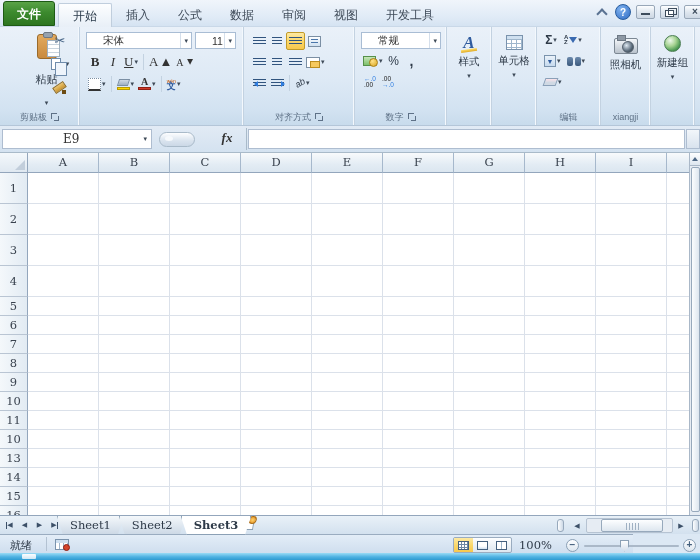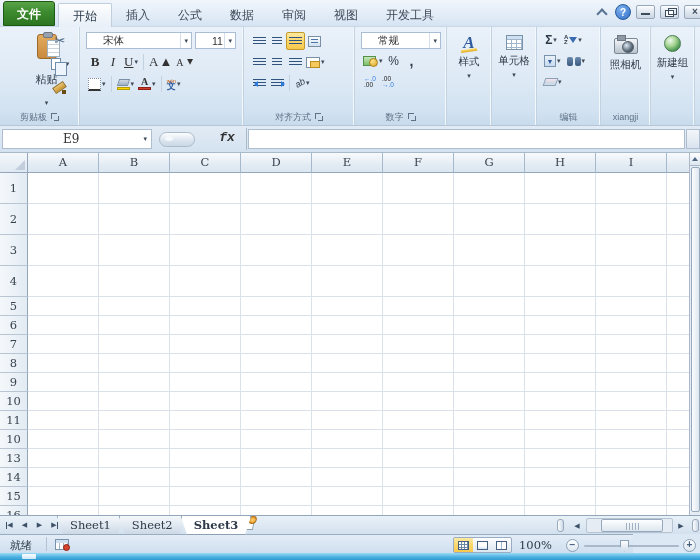--- a/index.html
+++ b/index.html
@@ -148,21 +148,21 @@
   .formula-row { position:absolute; left:0; top:126px; width:700px; height:27px;
     background:linear-gradient(#e2ebf5,#d4e2f0); border-bottom:1px solid #a9bac9; }
   .name-box { position:absolute; left:2px; top:3px; width:150px; height:20px; background:#fff; border:1px solid #aebdd0;
     display:flex; align-items:center; }
   .name-box .val { flex:1; text-align:center; font-family:"DejaVu Serif",serif; font-size:12px; }
   .name-box .dd { padding:0 4px; }
   .fpill { position:absolute; left:159px; top:6px; width:36px; height:15px; border-radius:8px;
     background:linear-gradient(#fdfeff,#d9e3ee 60%,#cbd8e6); border:1px solid #a9bac9; }
   .fpill::before { content:""; display:block; margin:3px 0 0 5px; width:8px; height:5px; border-radius:50%; background:#f6f9fc; }
   .fx { position:absolute; left:212px; top:4px; width:30px; height:19px; text-align:center;
-    font-family:Liberation Mono, monospace; font-style:italic; font-weight:bold; font-size:13px; color:#333; }
+    font-family:Liberation Serif, serif; font-style:italic; font-weight:bold; font-size:13px; color:#333; }
   .fdiv { position:absolute; left:246px; top:2px; width:1px; height:22px; background:#a9bac9; }
   .formula-input { position:absolute; left:248px; top:3px; width:437px; height:20px; background:#fff; border:1px solid #aebdd0; }
   .fstub { position:absolute; right:0; top:3px; width:14px; height:20px; background:linear-gradient(#f2f6fa,#d9e3ee); border:1px solid #aebdd0; }
 
   
   .grid { position:absolute; left:0; top:153px; width:700px; height:362px; background:#fff; }
   .col-headers { position:absolute; left:0; top:0; height:20px; right:11px; display:flex; }
   .corner { width:28px; height:20px; background:linear-gradient(#f4f8fb,#dfe8f1); border-right:1px solid #93a6bc; border-bottom:1px solid #93a6bc; position:relative; }
   .corner::after { content:""; position:absolute; right:2px; bottom:2px; width:0; height:0;
     border-left:10px solid transparent; border-bottom:10px solid #c2cedb; }

